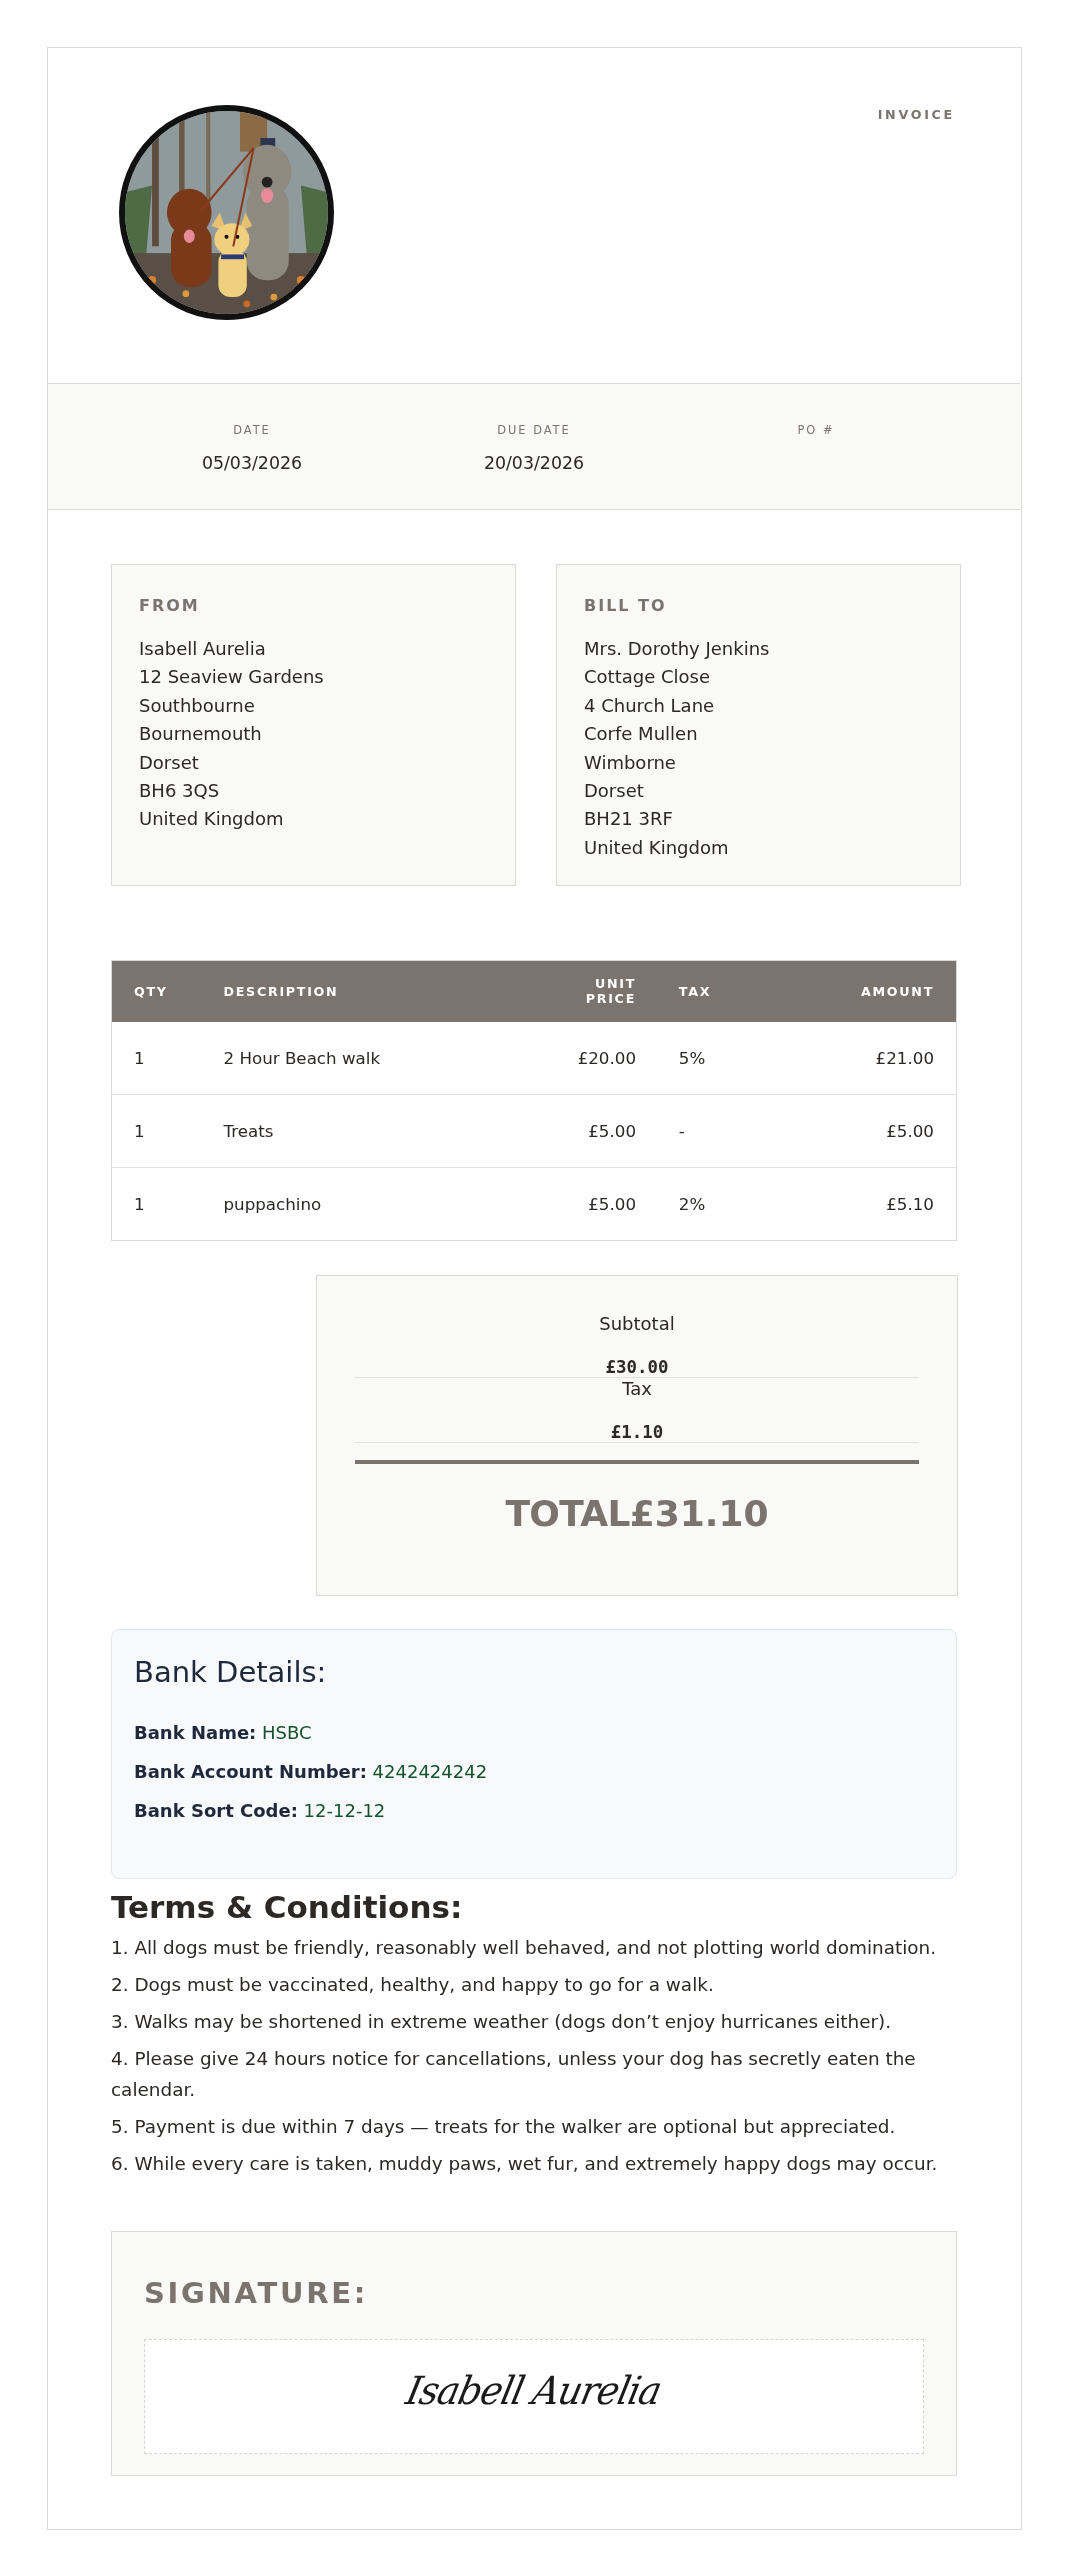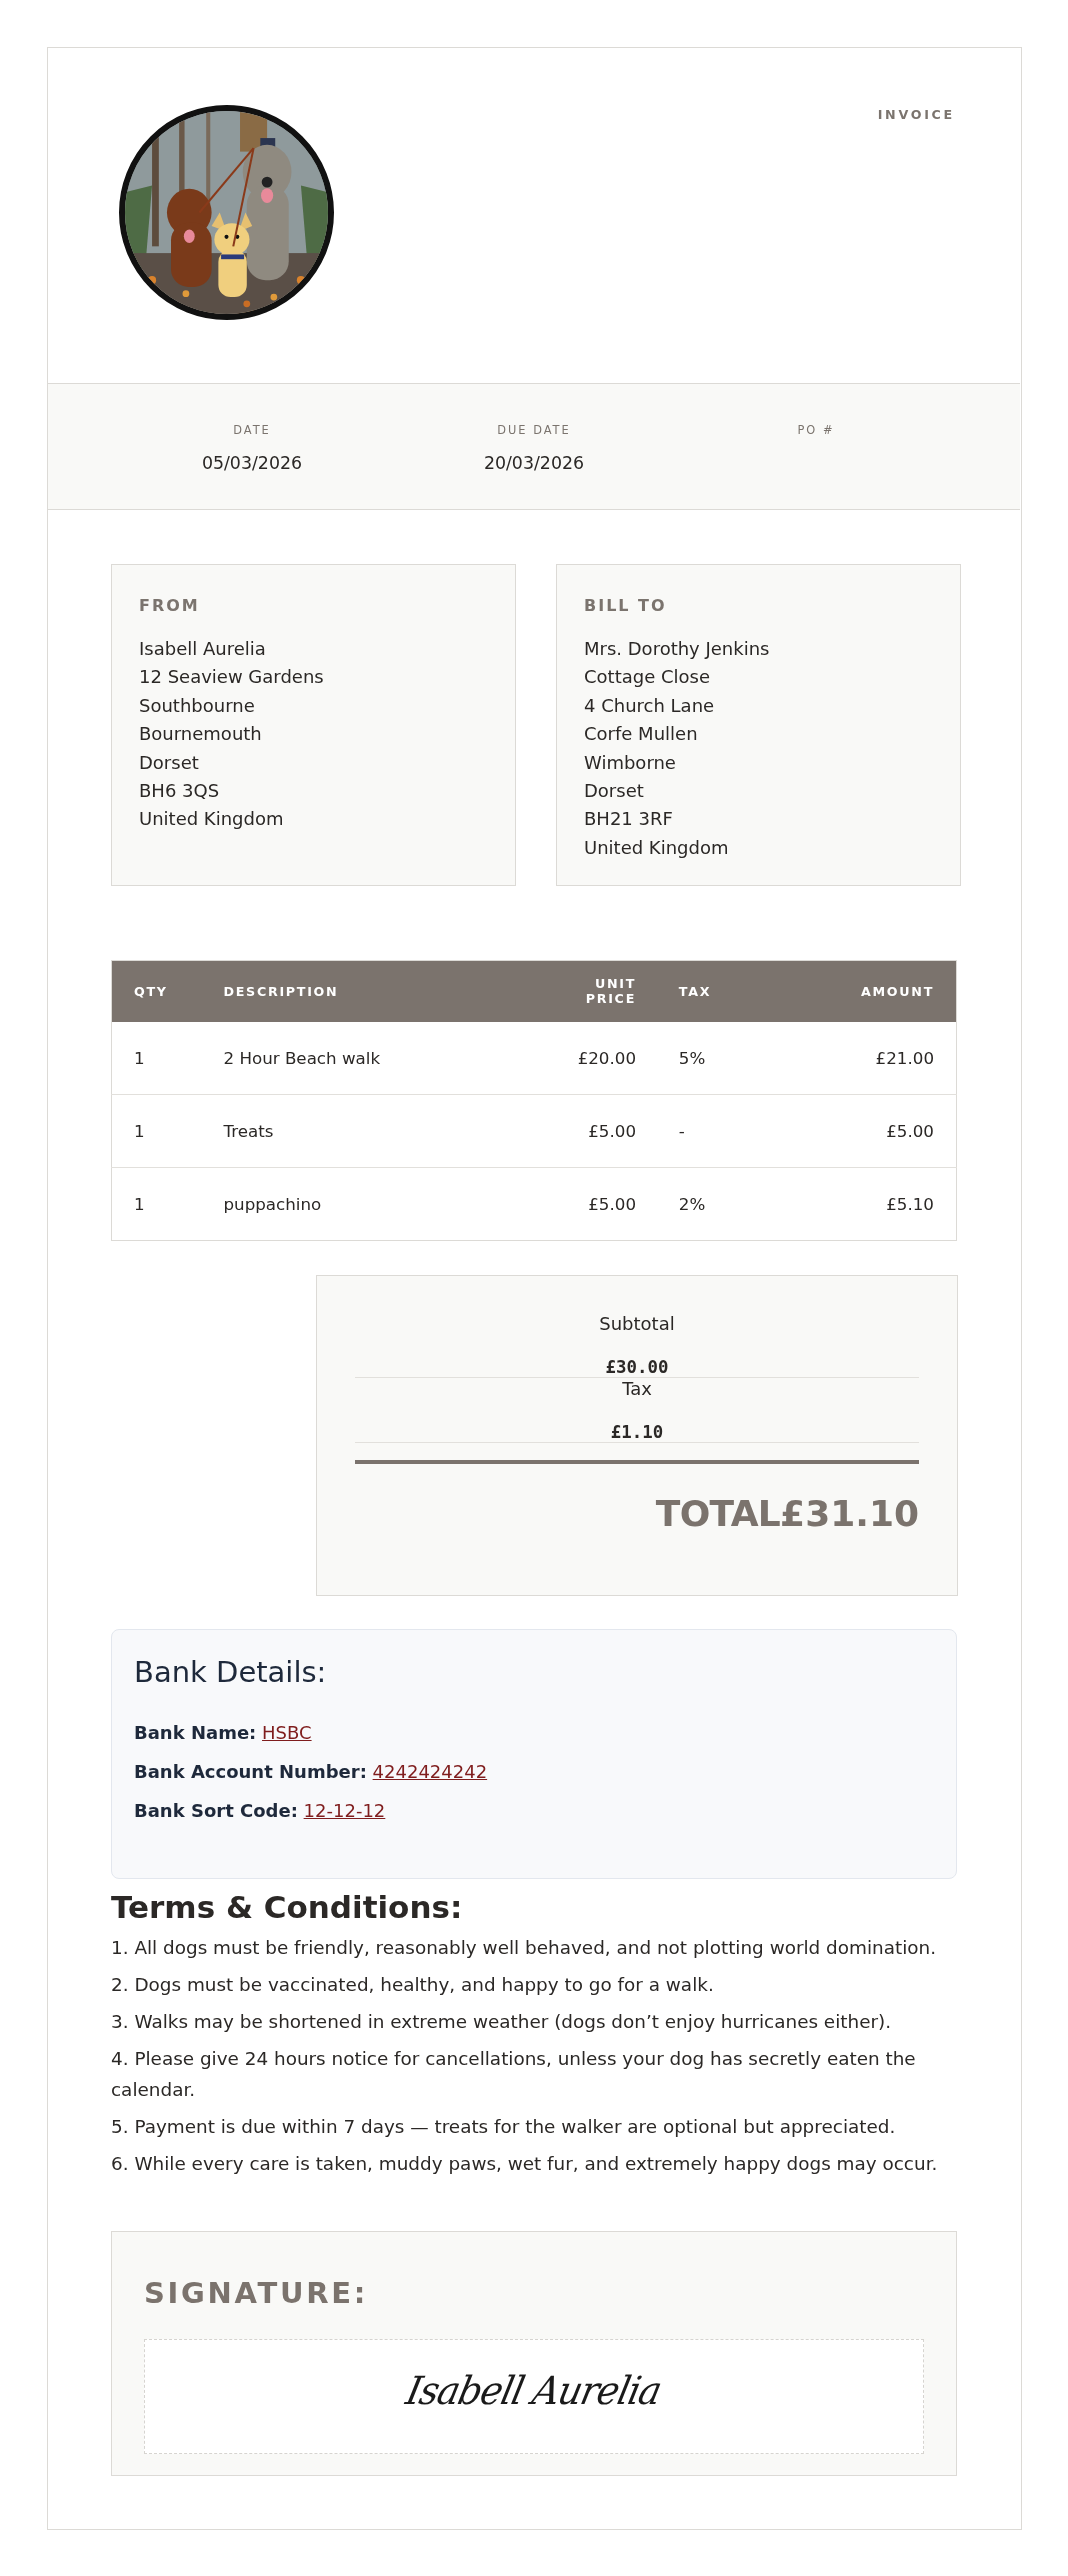--- a/index.html
+++ b/index.html
@@ -64,33 +64,33 @@
 
   
   .summary {
     position: absolute; left: 268px; top: 1227px; width: 642px; height: 321px;
     background: #f9f9f7; border: 1.3px solid #dcdad6; padding: 0 38px;
   }
   .sum-row { display: flex; justify-content: space-between; align-items: center; height: 65px; border-bottom: 1.3px solid #e2e0dc; font-size: 18px; flex-direction: column; }
   .sum-row:first-child { margin-top: 37px; }
   .sum-value { font-family: "DejaVu Sans Mono", "Liberation Mono", monospace; font-weight: bold; font-size: 17.4px; color: #2b2826; }
   .sum-total-rule { height: 3.3px; background: #7b736d; margin-top: 17.4px; }
-  .sum-total { display: flex; justify-content: flex-end; align-items: center; height: 73px; color: #7b736d; font-weight: bold; font-size: 36px; margin-top: 13.4px; }
+  .sum-total { display: flex; justify-content: center; align-items: center; height: 73px; color: #7b736d; font-weight: bold; font-size: 36px; margin-top: 13.4px; }
   .sum-total .sum-total-label { letter-spacing: -0.7px; }
 
   
   .bank {
     position: absolute; left: 63px; top: 1581px; width: 846px; height: 250px;
     background: #f8f9fb; border: 1.3px solid #e3e7ee; border-radius: 8px; padding: 25px 22px;
   }
   .bank-title { font-size: 29px; color: #1e293b; font-weight: normal; }
   .bank-rows { margin-top: 24px; }
   .bank-row { font-size: 18px; line-height: 39px; }
   .bank-key { font-weight: bold; color: #1e293b; }
-  .bank-val { color: #7f1d1d; text-decoration: underline; }
+  .bank-val { color: #14532d; }
 
   
   .terms { position: absolute; left: 63px; top: 1833px; width: 848px; }
   .terms-title { font-size: 31px; font-weight: bold; color: #2b2826; margin-top: 8px; }
   .terms-list { margin-top: 6.7px; }
   .terms-item { font-size: 18.4px; line-height: 31px; color: #2b2826; margin-bottom: 6px; }
 
   
   .sig {
     position: absolute; left: 63px; top: 2183px; width: 846px; height: 245px;

